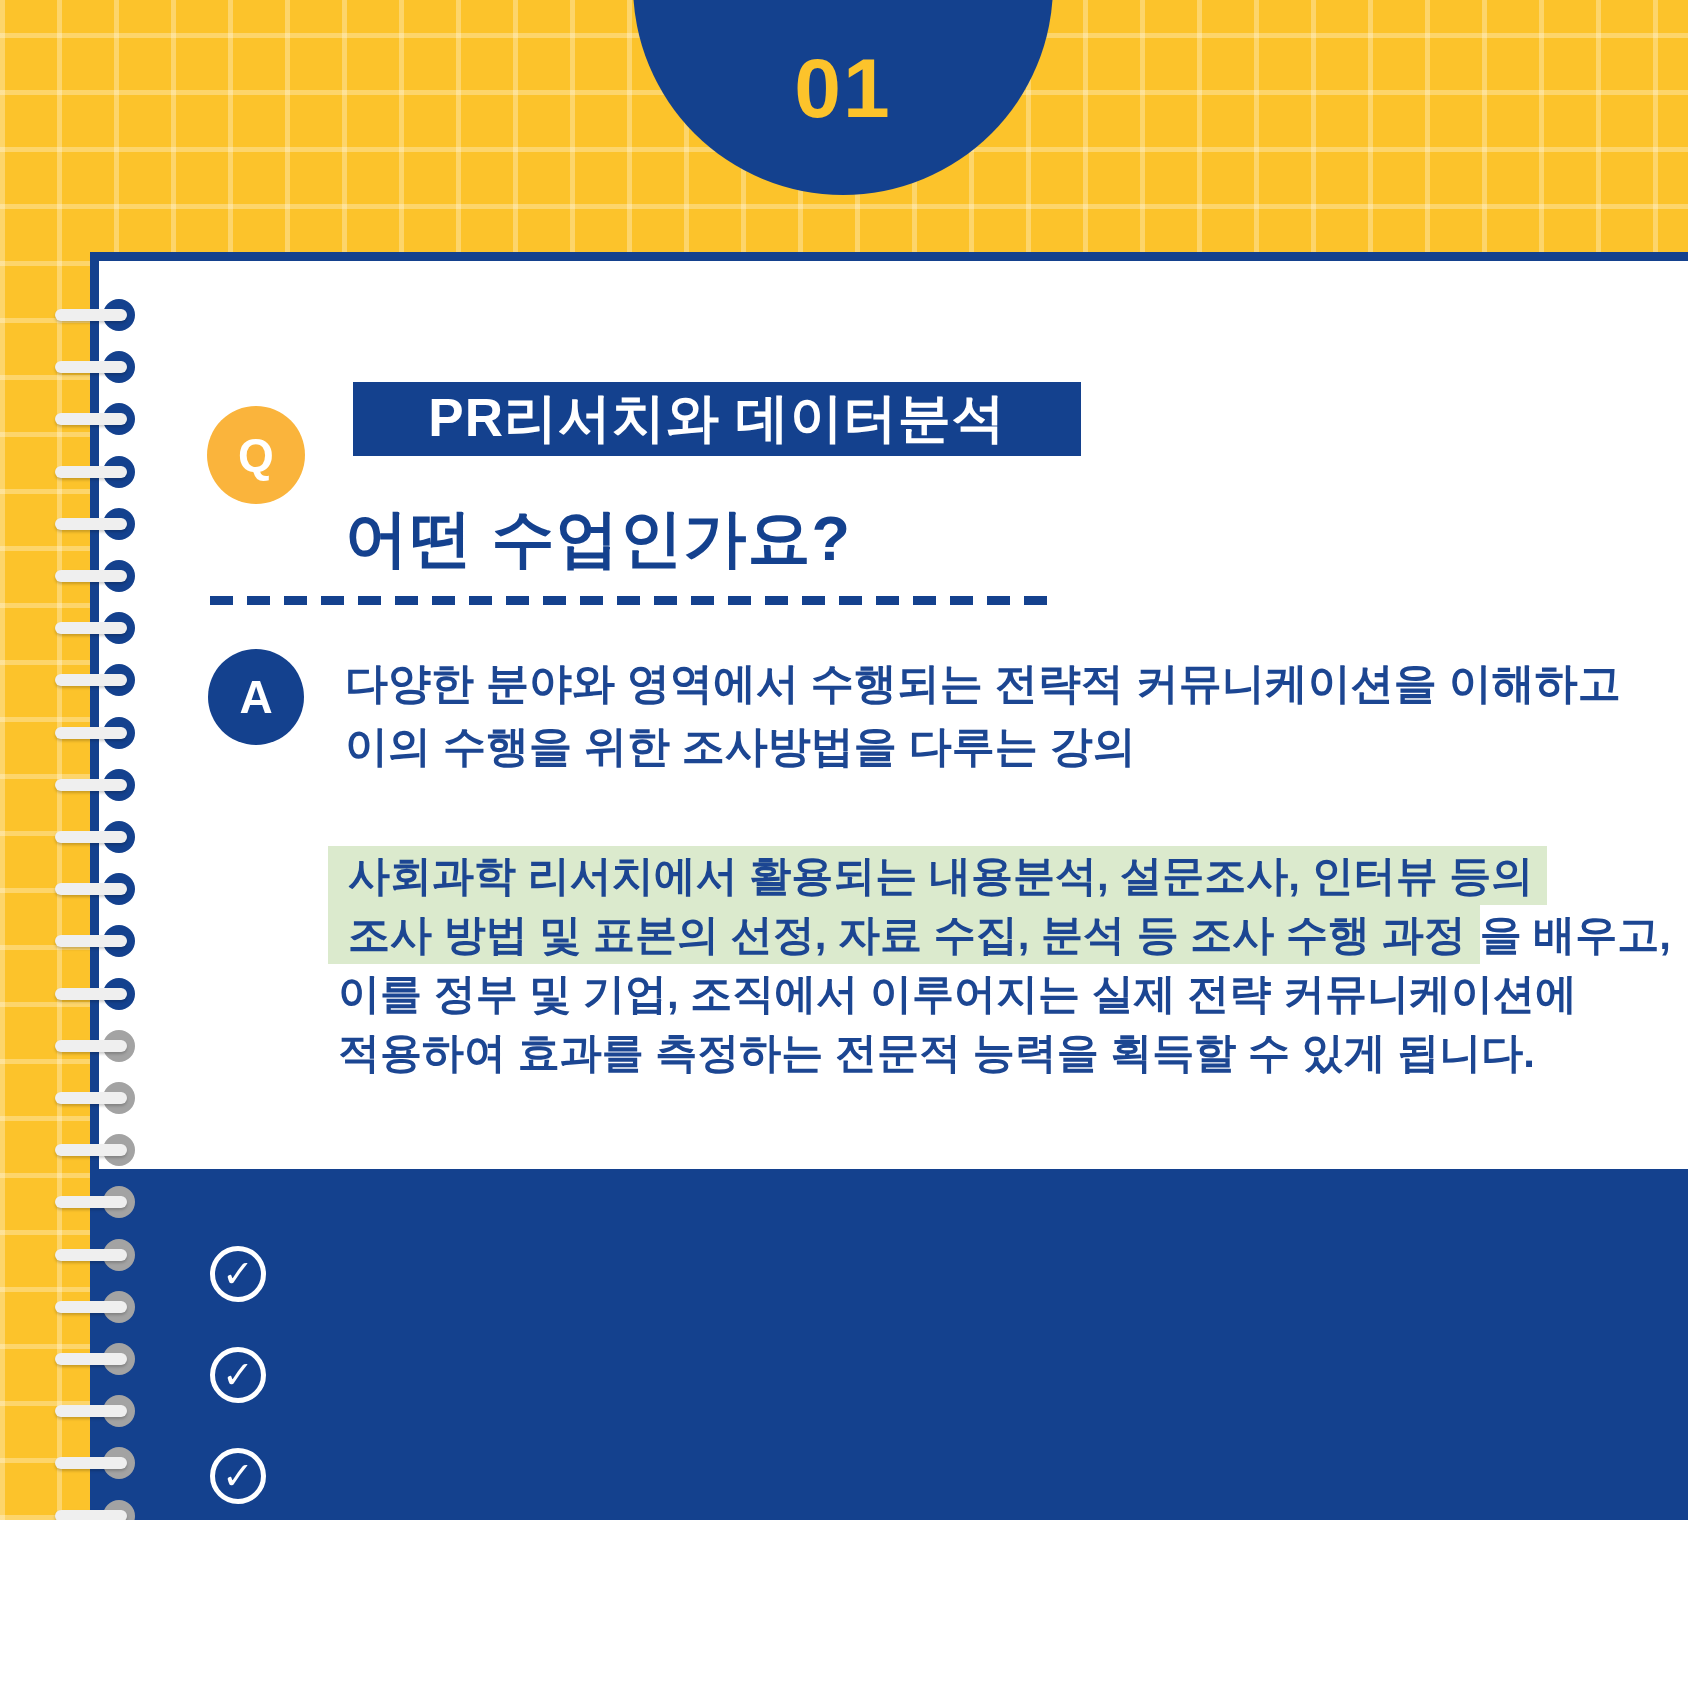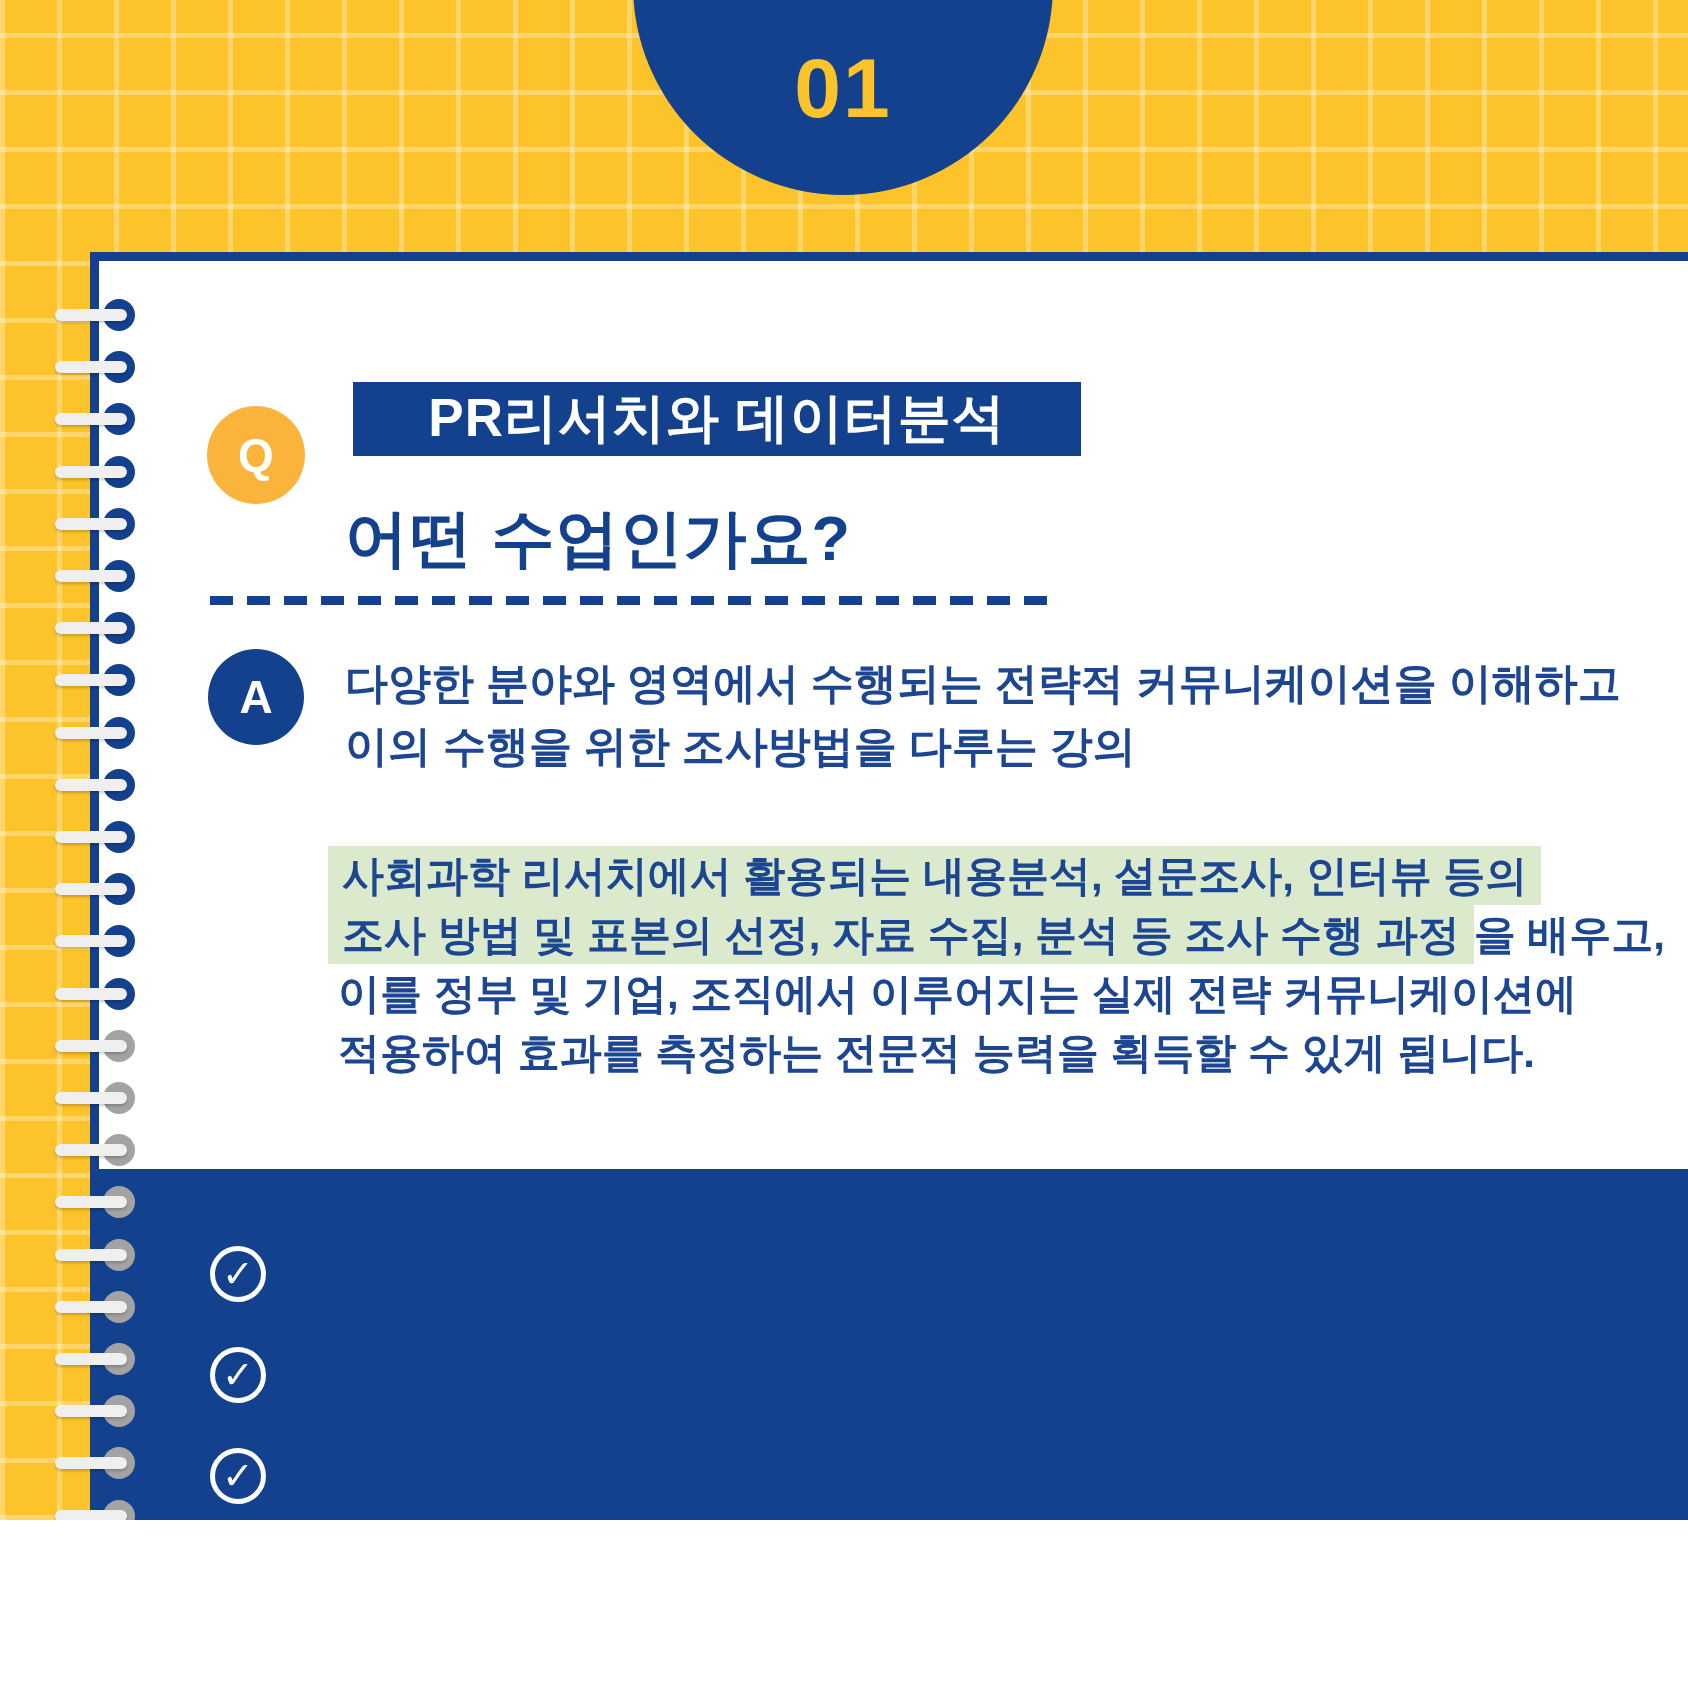--- a/index.html
+++ b/index.html
@@ -77,21 +77,21 @@
   .answer-intro{
     position:absolute;left:345px;top:652px;z-index:6;
     color:#1C4692;font-weight:700;font-size:43px;line-height:63px;white-space:nowrap;
   }
   .answer-detail{
     position:absolute;left:338px;top:846px;z-index:6;
     color:#1C4692;font-weight:600;font-size:42px;line-height:59px;white-space:nowrap;
   }
   .answer-detail .line{height:59px;}
   .answer-detail .hl{
-    display:inline-block;background:#DBEACD;padding:0 14px 0 14px;margin-left:-10px;line-height:59px;
+    display:inline-block;background:#DBEACD;padding:0 14px 0 20px;margin-left:-10px;line-height:59px;
   }
   
   .check-row{display:flex;align-items:center;gap:34px;height:56px;}
   .check-icon{
     width:56px;height:56px;box-sizing:border-box;border:5px solid #FFFFFF;border-radius:50%;
     display:flex;align-items:center;justify-content:center;flex:0 0 56px;
     color:#FFFFFF;font-size:38px;font-weight:700;
   }
   .check-label{
     color:#FFFFFF;font-weight:700;font-size:44px;letter-spacing:0.5px;white-space:nowrap;

